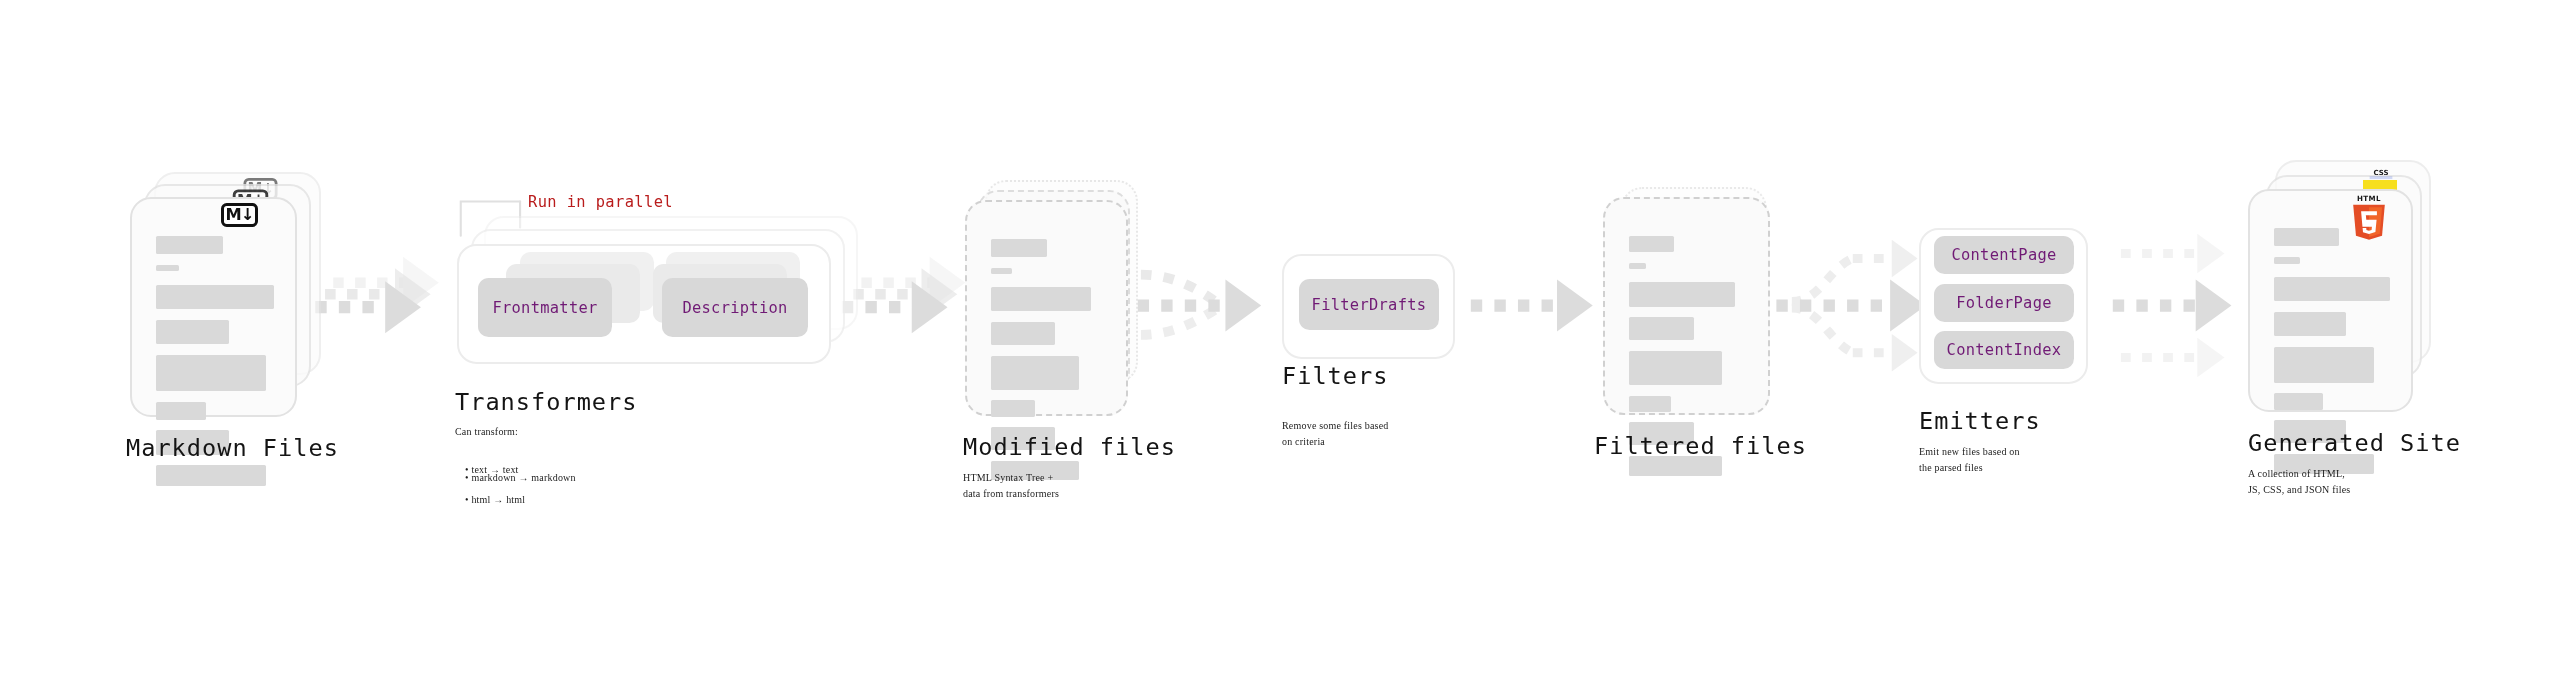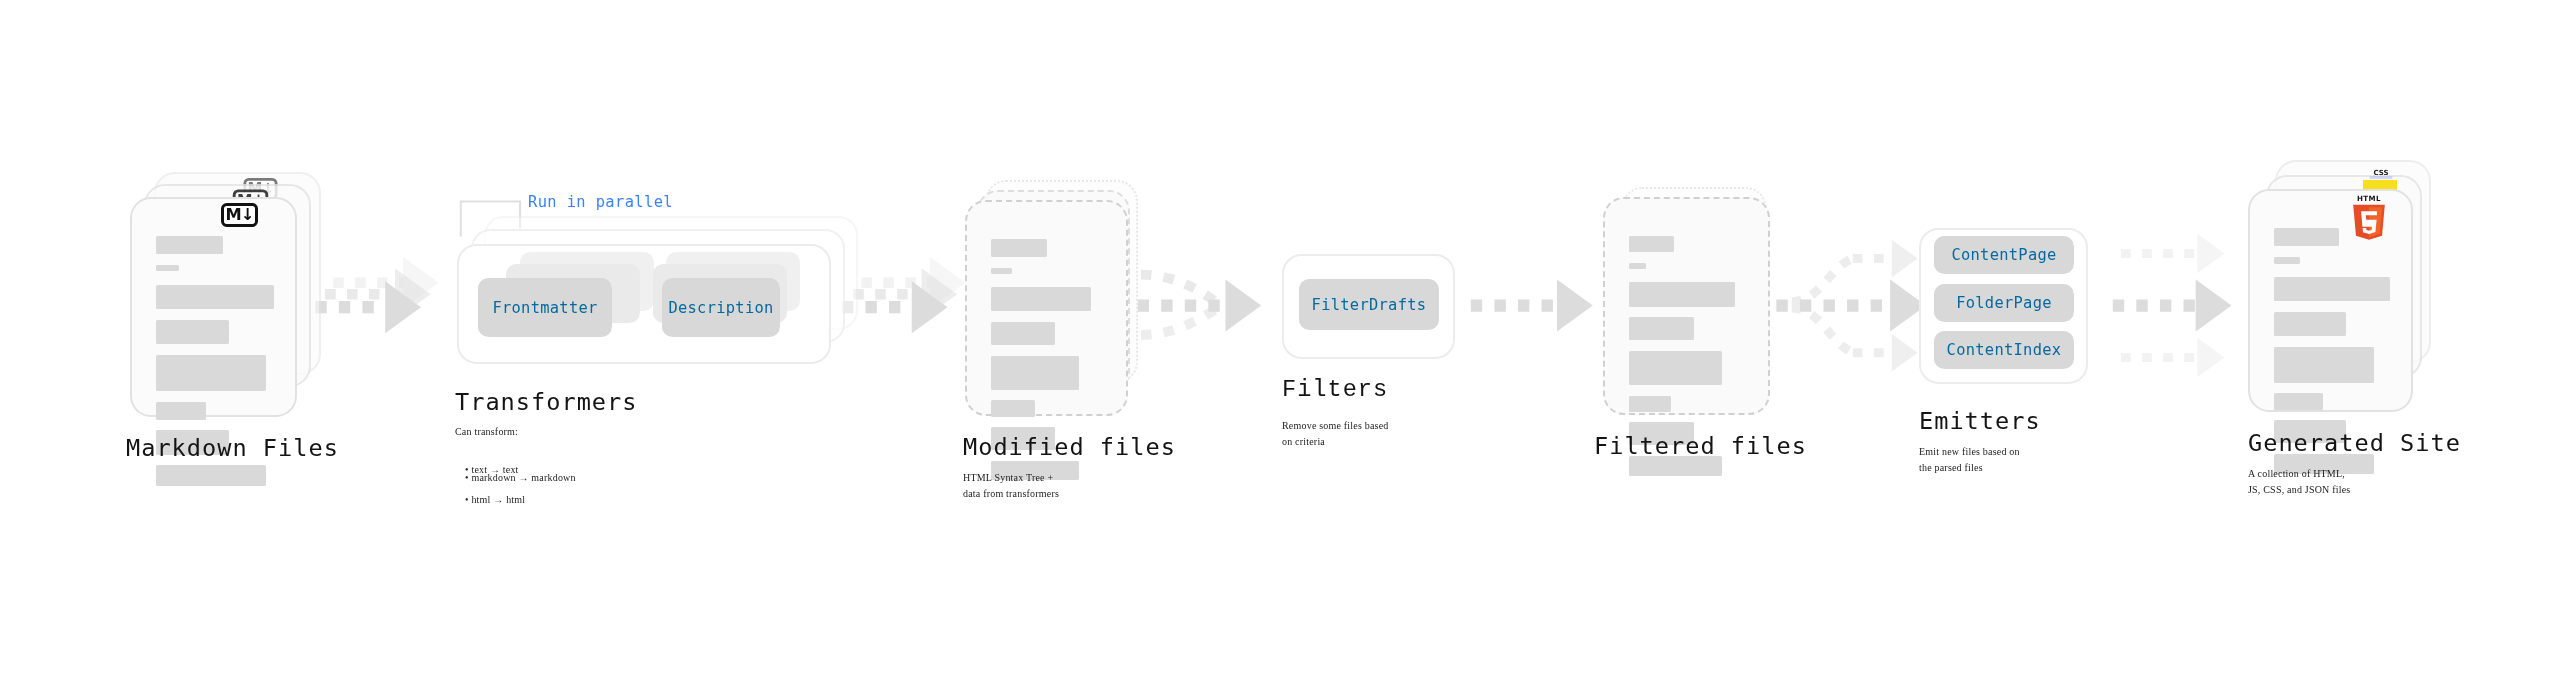--- a/index.html
+++ b/index.html
@@ -63,40 +63,40 @@
     font-size:10px;
     line-height:1.62;
     color:#1c1c1c;
     white-space:pre-line;
     letter-spacing:0.2px;
     font-family:Liberation Serif, serif;
   }
   .ghostlabel{
     position:absolute;
     font-size:15.4px;
-    color:#3b82f6;
+    color:#b91c1c;
     white-space:nowrap;
     letter-spacing:0.4px;
   }
 
   
   .groupbox{
     position:absolute;
     border:2px solid #ececec;
     border-radius:19.5px;
     background:#ffffff;
     box-sizing:border-box;
   }
   .chip{
     position:absolute;
     background:#d8d8d8;
     border-radius:10.6px;
     display:flex;align-items:center;justify-content:center;
     font-size:15.4px;
-    color:#0369a1;
+    color:#701a75;
     letter-spacing:0.3px;
     white-space:nowrap;
     box-sizing:border-box;
   }
   .chip.ghost1{background:#eaeaea;color:transparent;}
   .chip.ghost2{background:#f0f0f0;color:transparent;}
 
   svg.ov{position:absolute;left:0;top:0;width:2576px;height:681px;pointer-events:none;overflow:visible;}
 </style>
 </head>
@@ -232,21 +232,21 @@
     <div class="groupbox" style="left:484px;top:216px;width:374px;height:114px;opacity:.45;"></div>
     <div class="groupbox" style="left:471px;top:229px;width:374px;height:114px;opacity:.7;"></div>
     <div class="groupbox" style="left:457px;top:244px;width:374px;height:120px;"></div>
 
     <div class="chip ghost2" style="left:520px;top:252px;width:134px;height:59px;"></div>
     <div class="chip ghost2" style="left:666px;top:252px;width:134px;height:59px;"></div>
     <div class="chip ghost1" style="left:506px;top:264px;width:134px;height:59px;"></div>
     <div class="chip ghost1" style="left:653px;top:264px;width:134px;height:59px;"></div>
 
     <div class="chip" style="left:478px;top:278px;width:134px;height:59px;">Frontmatter</div>
-    <div class="chip" style="left:662px;top:278px;width:118px;height:59px;">Description</div>
+    <div class="chip" style="left:662px;top:278px;width:146px;height:59px;">Description</div>
 
     <div class="title" style="left:455px;top:388px;">Transformers</div>
     <div class="subtitle" style="left:455px;top:424px;">Can transform:</div>
     <div class="subtitle" style="left:465px;top:462px;">• text → text</div>
     <div class="subtitle" style="left:465px;top:470px;">• markdown → markdown</div>
     <div class="subtitle" style="left:465px;top:492px;">• html → html</div>
   </div>
 
   <div>
     <div class="doccard dotted" style="left:985px;top:180px;width:153px;height:203px;opacity:.55;"></div>
@@ -266,21 +266,21 @@
 
     <div class="title" style="left:963px;top:433px;">Modified files</div>
     <div class="subtitle" style="left:963px;top:470px;">HTML Syntax Tree +
 data from transformers</div>
   </div>
 
   <div>
     <div class="groupbox" style="left:1282px;top:254px;width:173px;height:105px;"></div>
     <div class="chip" style="left:1299px;top:279px;width:140px;height:51px;">FilterDrafts</div>
 
-    <div class="title" style="left:1282px;top:376px;font-family:Liberation Mono, monospace;">Filters</div>
+    <div class="title" style="left:1282px;top:362px;">Filters</div>
     <div class="subtitle" style="left:1282px;top:418px;">Remove some files based
 on criteria</div>
   </div>
 
   <div>
     <div class="doccard dotted" style="left:1621px;top:187px;width:146px;height:203px;opacity:.5;"></div>
     <div class="doccard dashed" style="left:1603px;top:197px;width:167px;height:218px;">
       <div class="doclines">
         <div class="ln" style="width:38%;height:16.3px;"></div>
         <div class="ln" style="width:14%;height:6.5px;margin-bottom:13px;"></div>

